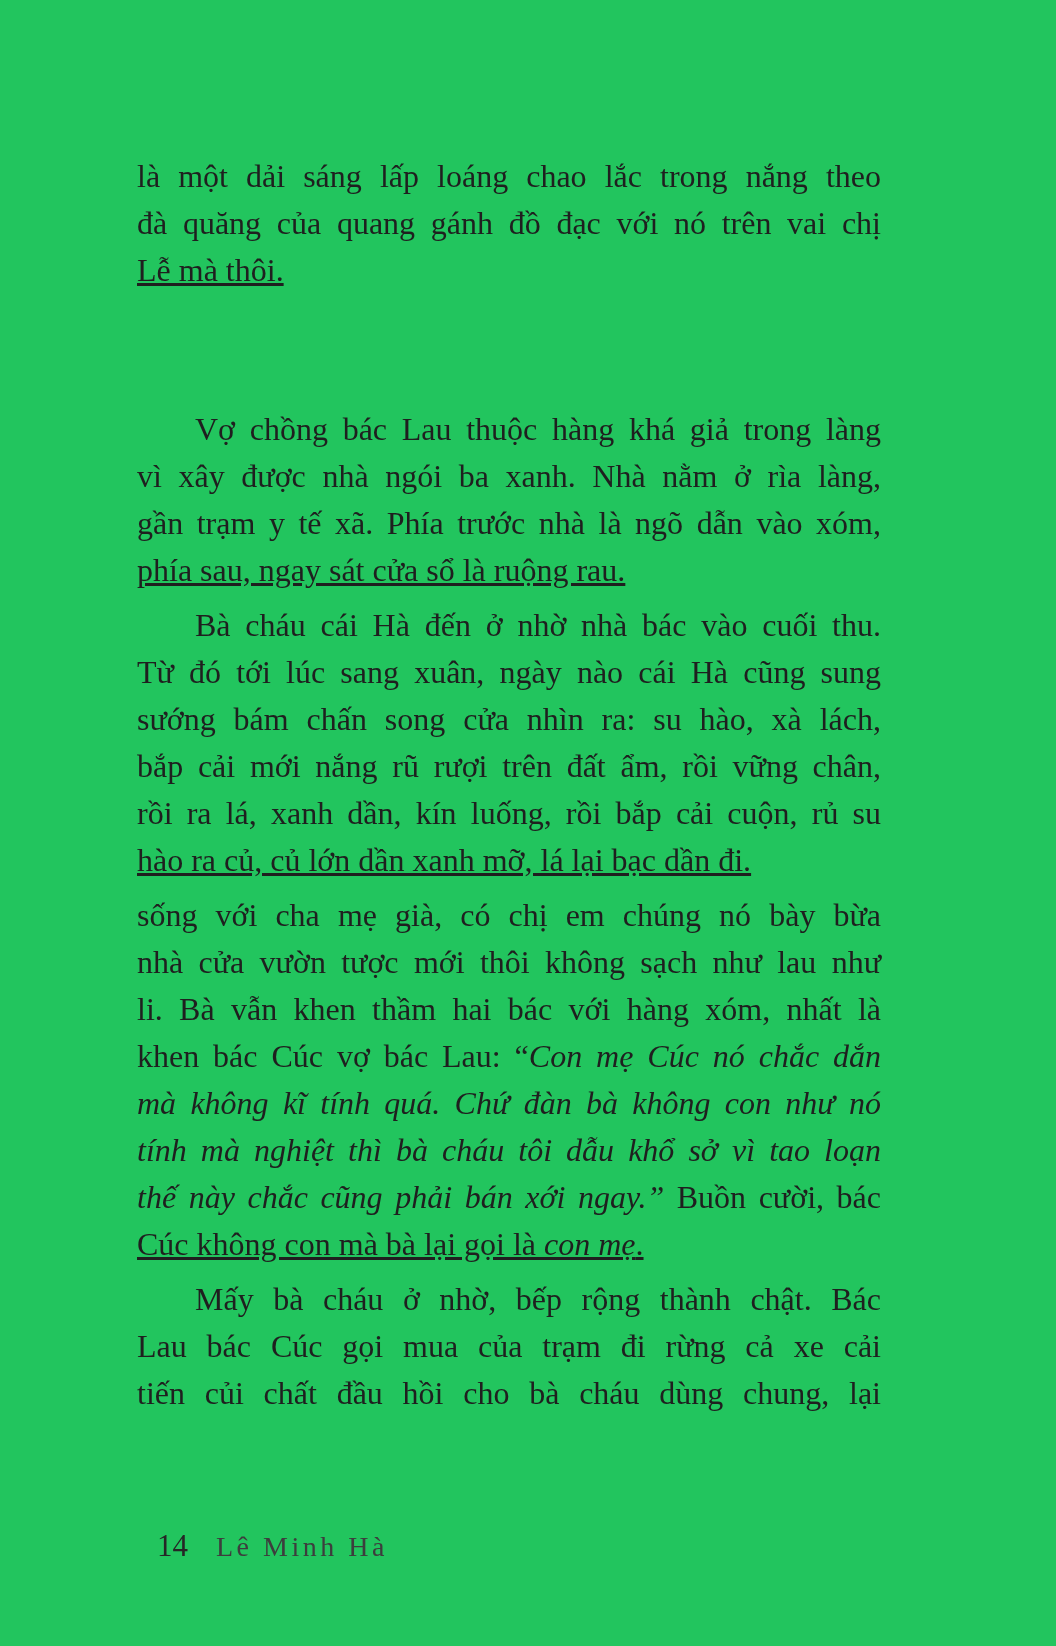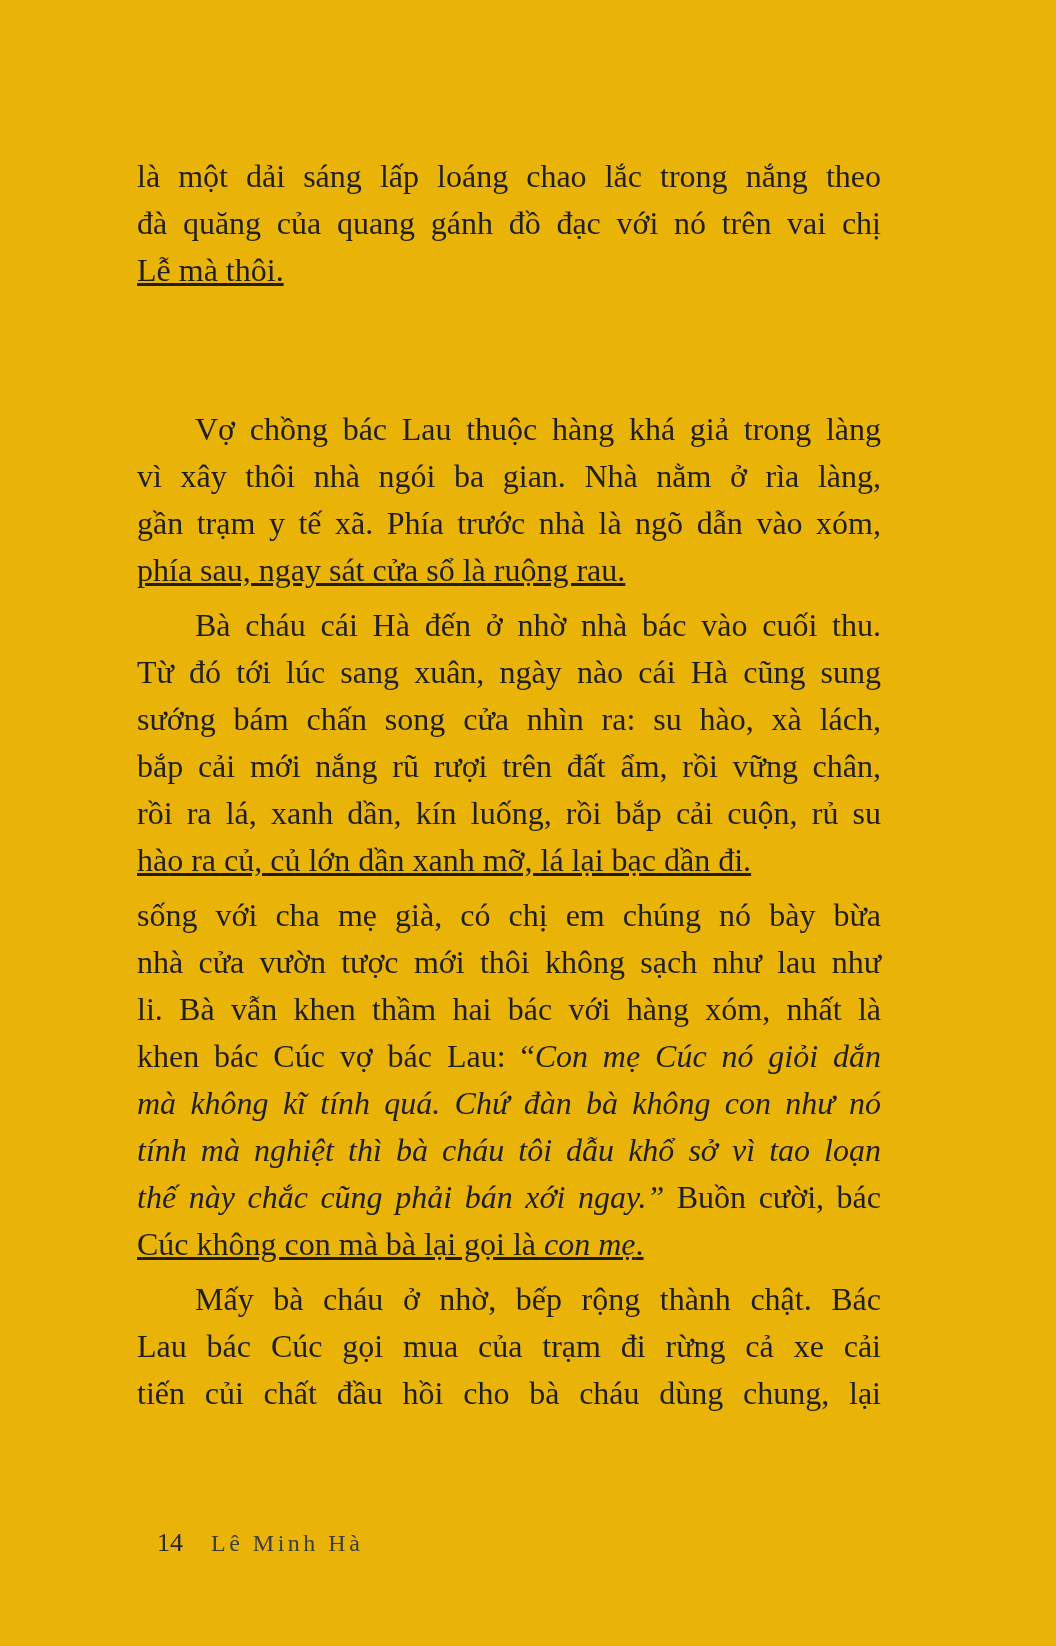--- a/index.html
+++ b/index.html
@@ -4,21 +4,21 @@
 <style>
   html, body {
     margin: 0;
     padding: 0;
     background: #ffffff;
   }
   .page {
     position: relative;
     width: 1056px;
     height: 1646px;
-    background: #eab308;
+    background: #22c55e;
     overflow: hidden;
     font-family: "Liberation Serif", "DejaVu Serif", serif;
     color: #1f1f1f;
   }
   .text-block {
     position: absolute;
     left: 137px;
     top: 153px;
     width: 744px;
   }
@@ -48,59 +48,59 @@
   }
   .footer {
     position: absolute;
     left: 157px;
     top: 1528px;
     display: flex;
     align-items: baseline;
     gap: 28px;
   }
   .page-num {
-    font-size: 26px;
+    font-size: 31px;
     color: #262626;
   }
   .author {
-    font-size: 24px;
+    font-size: 28px;
     letter-spacing: 3.5px;
     color: #3d3d3d;
   }
 </style>
 </head>
 <body>
 
 <div class="page">
   <div class="text-block">
       <div class="para">
         <div class="line"><span>là một dải sáng lấp loáng chao lắc trong nắng theo</span></div>
         <div class="line"><span>đà quăng của quang gánh đồ đạc với nó trên vai chị</span></div>
         <div class="line left"><span>Lễ mà thôi.</span></div>
       </div>
       <div class="scene-break"></div>
       <div class="para">
         <div class="line indent"><span>Vợ chồng bác Lau thuộc hàng khá giả trong làng</span></div>
-        <div class="line"><span>vì xây thôi nhà ngói ba gian. Nhà nằm ở rìa làng,</span></div>
+        <div class="line"><span>vì xây được nhà ngói ba xanh. Nhà nằm ở rìa làng,</span></div>
         <div class="line"><span>gần trạm y tế xã. Phía trước nhà là ngõ dẫn vào xóm,</span></div>
         <div class="line left"><span>phía sau, ngay sát cửa sổ là ruộng rau.</span></div>
       </div>
       <div class="para">
         <div class="line indent"><span>Bà cháu cái Hà đến ở nhờ nhà bác vào cuối thu.</span></div>
         <div class="line"><span>Từ đó tới lúc sang xuân, ngày nào cái Hà cũng sung</span></div>
         <div class="line"><span>sướng bám chấn song cửa nhìn ra: su hào, xà lách,</span></div>
         <div class="line"><span>bắp cải mới nắng rũ rượi trên đất ẩm, rồi vững chân,</span></div>
         <div class="line"><span>rồi ra lá, xanh dần, kín luống, rồi bắp cải cuộn, rủ su</span></div>
         <div class="line left"><span>hào ra củ, củ lớn dần xanh mỡ, lá lại bạc dần đi.</span></div>
       </div>
       <div class="para">
         <div class="line"><span>sống với cha mẹ già, có chị em chúng nó bày bừa</span></div>
         <div class="line"><span>nhà cửa vườn tược mới thôi không sạch như lau như</span></div>
         <div class="line"><span>li. Bà vẫn khen thầm hai bác với hàng xóm, nhất là</span></div>
-        <div class="line"><span>khen bác Cúc vợ bác Lau: “</span><span class="it">Con mẹ Cúc nó giỏi dắn</span></div>
+        <div class="line"><span>khen bác Cúc vợ bác Lau: “</span><span class="it">Con mẹ Cúc nó chắc dắn</span></div>
         <div class="line"><span class="it">mà không kĩ tính quá. Chứ đàn bà không con như nó</span></div>
         <div class="line"><span class="it">tính mà nghiệt thì bà cháu tôi dẫu khổ sở vì tao loạn</span></div>
         <div class="line"><span class="it">thế này chắc cũng phải bán xới ngay.”</span><span> Buồn cười, bác</span></div>
         <div class="line left"><span>Cúc không con mà bà lại gọi là </span><span class="it">con mẹ</span><span>.</span></div>
       </div>
       <div class="para">
         <div class="line indent"><span>Mấy bà cháu ở nhờ, bếp rộng thành chật. Bác</span></div>
         <div class="line"><span>Lau bác Cúc gọi mua của trạm đi rừng cả xe cải</span></div>
         <div class="line"><span>tiến củi chất đầu hồi cho bà cháu dùng chung, lại</span></div>
       </div>

